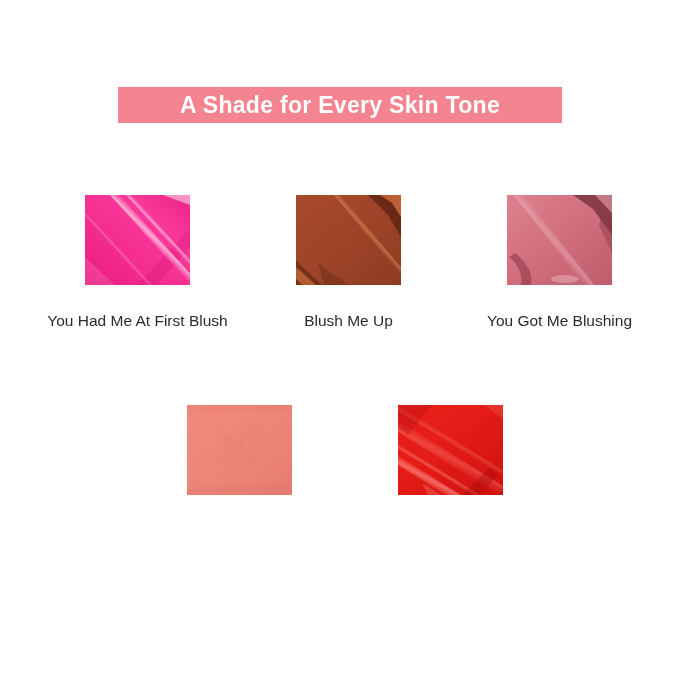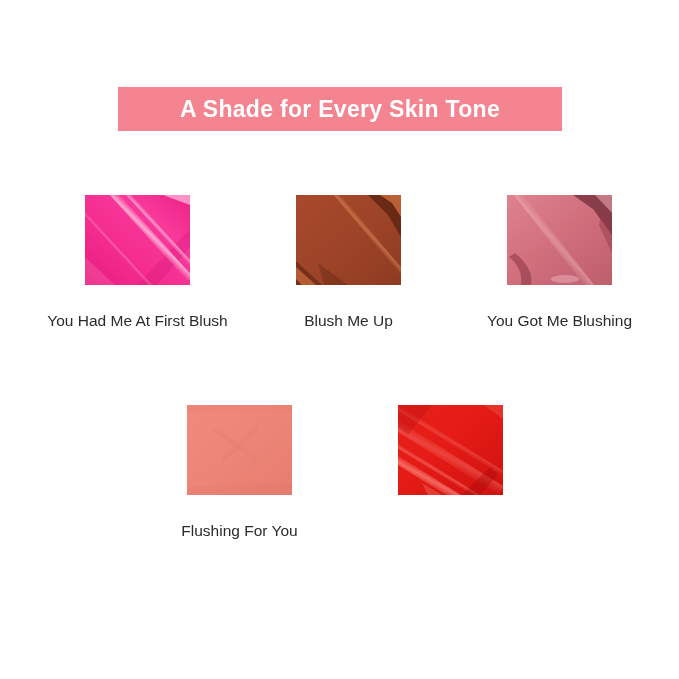--- a/index.html
+++ b/index.html
@@ -19,21 +19,21 @@
     position: absolute;
     inset: 0;
   }
 
   
   .banner {
     position: absolute;
     left: 118px;
     top: 87px;
     width: 444px;
-    height: 44px;
+    height: 36px;
     background: #F4848F;
     display: flex;
     align-items: center;
     justify-content: center;
   }
   .banner-title {
     color: #ffffff;
     font-family: "Liberation Sans", sans-serif;
     font-size: 23px;
     font-weight: bold;
@@ -210,21 +210,20 @@
             </linearGradient>
           </defs>
           <rect width="105" height="90" fill="url(#g4)"></rect>
           <rect x="0" y="0" width="105" height="90" fill="#F2958A" opacity="0.18"></rect>
           <path d="M0 0 L105 0 L105 6 L0 8 Z" fill="#E87C6E" opacity="0.3"></path>
           <path d="M28 22 L70 52 L68 56 L26 26 Z" fill="#E2796B" opacity="0.22"></path>
           <path d="M70 20 L34 54 L36 58 L72 24 Z" fill="#E2796B" opacity="0.18"></path>
           <path d="M0 82 L105 78 L105 90 L0 90 Z" fill="#E0756A" opacity="0.2"></path>
         </svg>
       </div>
-      <span class="shade-label">Flushing For You</span>
     </div>
 
     <div class="shade-cell">
       <div class="swatch">
         <svg class="swatch-texture" viewBox="0 0 105 90" preserveAspectRatio="none">
           <defs>
             <linearGradient id="g5" x1="0" y1="0" x2="1" y2="1">
               <stop offset="0%" stop-color="#E8211B"></stop>
               <stop offset="45%" stop-color="#E41B16"></stop>
               <stop offset="100%" stop-color="#CE120F"></stop>

